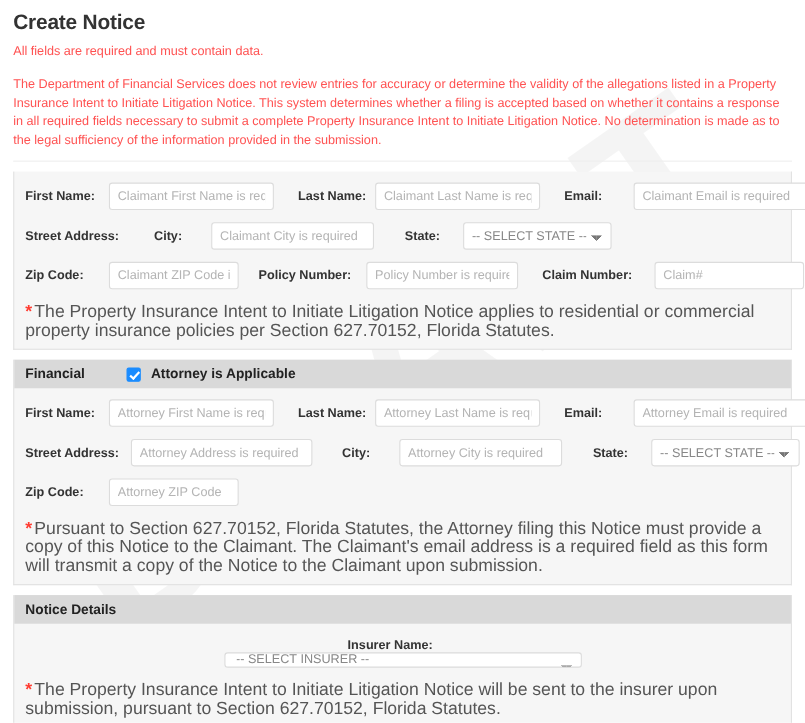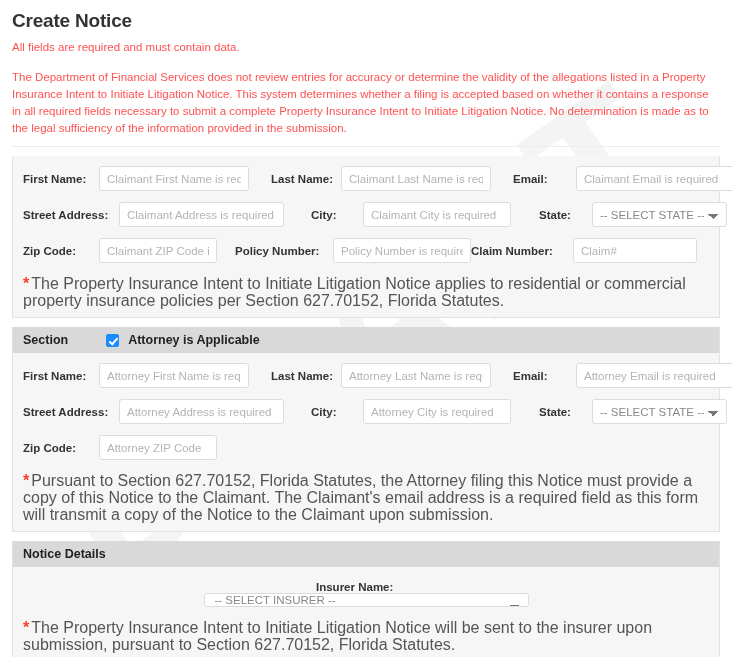--- a/index.html
+++ b/index.html
@@ -237,48 +237,47 @@
         <label class="fl" style="width:68px;">First Name:</label>
         <input class="fi" style="width: 150px; margin-left: 8px;" placeholder="Claimant First Name is required">
         <label class="fl" style="width:68px;margin-left:22px;">Last Name:</label>
         <input class="fi" style="width: 150px; margin-left: 2px;" placeholder="Claimant Last Name is required">
         <label class="fl" style="width:40px;margin-left:22px;">Email:</label>
         <input class="fi" style="width: 178px; margin-left: 23px;" placeholder="Claimant Email is required">
       </div>
 
       <div class="frow">
         <label class="fl" style="width:90px;">Street Address:</label>
-        <input class="fi" style="width: 165px; margin-left: 6px;" placeholder="Claimant Address is required">
         <label class="fl" style="width:30px;margin-left:27px;">City:</label>
         <input class="fi" style="width: 148px; margin-left: 22px;" placeholder="Claimant City is required">
         <label class="fl" style="width:38px;margin-left:28px;">State:</label>
         <select class="fs" style="width:135px;margin-left:15px;">
           <option>-- SELECT STATE --</option>
         </select>
       </div>
 
       <div class="frow">
         <label class="fl" style="width:62px;">Zip Code:</label>
         <input class="fi" style="width: 118px; margin-left: 14px;" placeholder="Claimant ZIP Code is required">
         <label class="fl" style="width:96px;margin-left:18px;">Policy Number:</label>
         <input class="fi" style="width: 138px; margin-left: 2px;" placeholder="Policy Number is required">
-        <label class="fl" style="width:96px;">Claim Number:</label>
-        <input class="fi" style="width: 124px; margin-left: 6px;" placeholder="Claim#">
+        <label class="fl" style="width:96px;margin-left:22px;">Claim Number:</label>
+        <input class="fi" style="width: 136px; margin-left: 6px;" placeholder="Claim#">
       </div>
 
       <div class="footnote">
         <span class="star">*</span><span>The Property Insurance Intent to Initiate Litigation Notice applies to residential or commercial property insurance policies per Section 627.70152, Florida Statutes.</span>
       </div>
 
     </div>
   </div>
 
   <div class="panel">
     <div class="panel-header">
-      <span class="hdr-title">Section</span>
+      <span class="hdr-title">Financial</span>
       <span class="hdr-check-wrap">
         <span class="cbox"></span>
         <span class="hdr-check-label">Attorney is Applicable</span>
       </span>
     </div>
     <div class="panel-body">
 
       <div class="frow">
         <label class="fl" style="width:68px;">First Name:</label>
         <input class="fi" style="width: 150px; margin-left: 8px;" placeholder="Attorney First Name is required">

